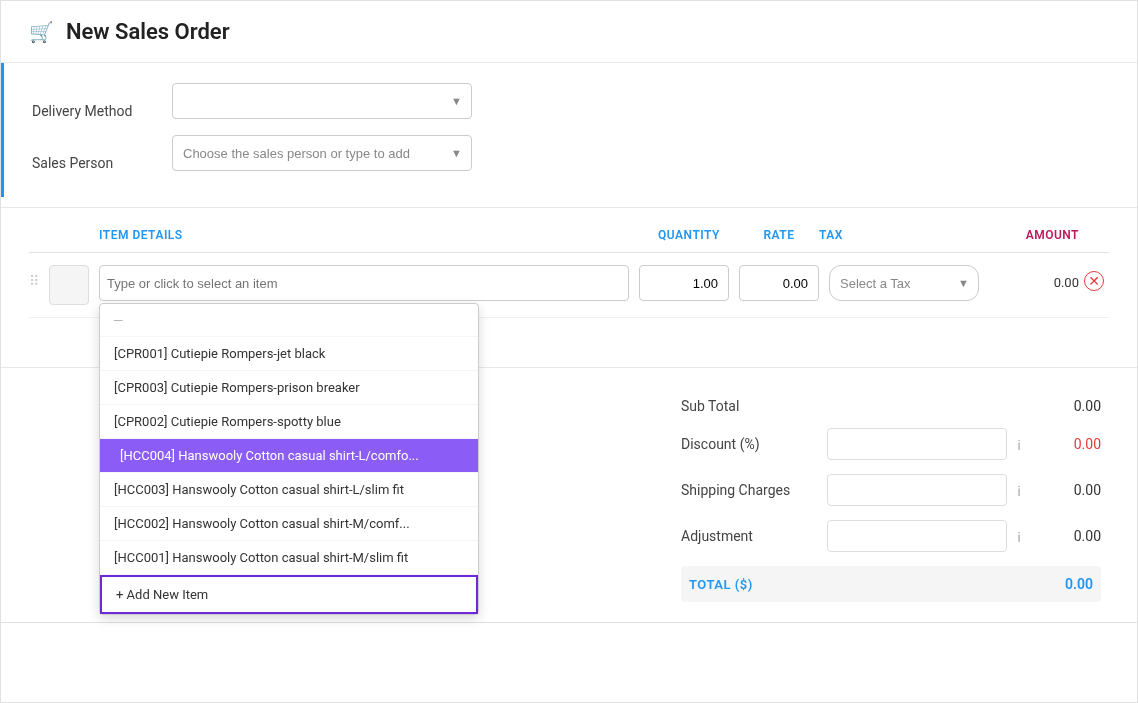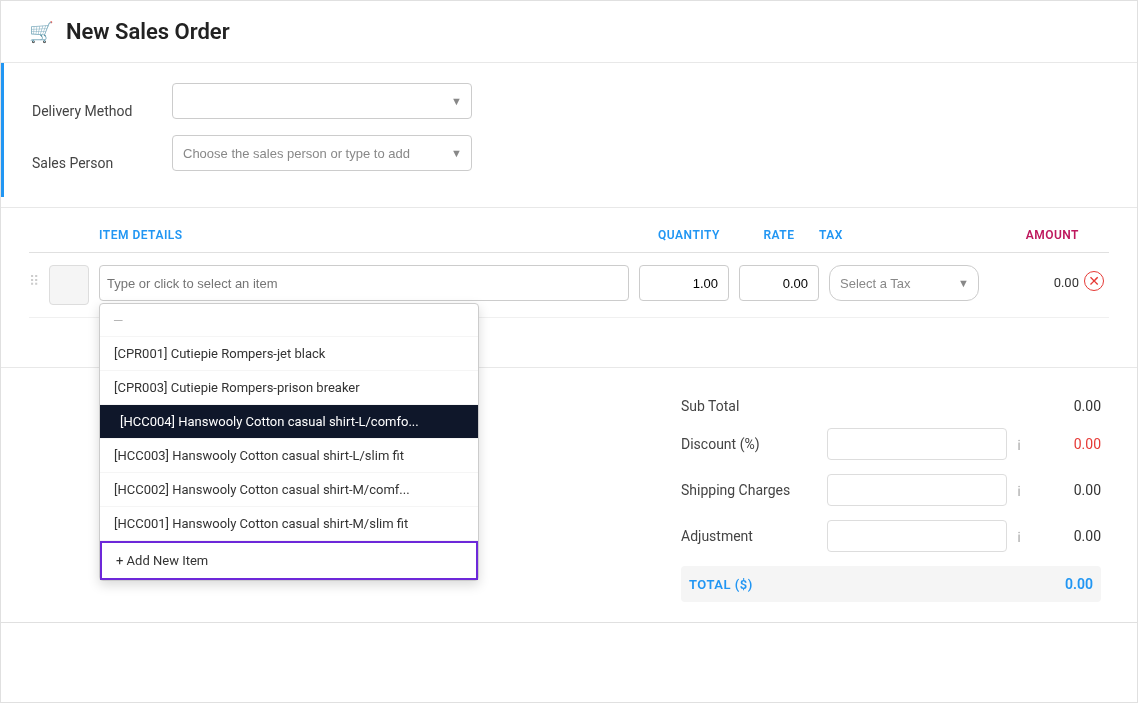--- a/index.html
+++ b/index.html
@@ -32,21 +32,21 @@
     .col-action { width: 30px; }
 
     .table-row-container { display: flex; align-items: flex-start; padding: 12px 0; border-bottom: 1px solid #f0f0f0; position: relative; }
     .drag-handle { width: 20px; color: #ccc; font-size: 14px; cursor: grab; margin-top: 8px; }
     .item-image { width: 40px; height: 40px; border: 1px solid #ddd; border-radius: 4px; background: #f5f5f5; margin-right: 10px; flex-shrink: 0; }
     .item-input-wrapper { flex: 1; position: relative; }
     .item-input { width: 100%; height: 36px; border: 1px solid #ccc; border-radius: 4px; padding: 0 7px; font-size: 13px; color: #888; }
 
     .dropdown-menu { position: absolute; top: 38px; left: 0; width: 380px; background: #fff; border: 1px solid #ccc; border-radius: 4px; box-shadow: 0 4px 12px rgba(0,0,0,0.15); z-index: 100; }
     .dropdown-item { padding: 9px 14px; font-size: 13px; color: #333; cursor: pointer; border-bottom: 1px solid #f5f5f5; }
-    .dropdown-item.selected { background: #0f172a; color: #fff; padding-left: 20px; }
+    .dropdown-item.selected { background: #8b5cf6; color: #fff; padding-left: 20px; }
     .dropdown-add-new { padding: 10px 14px; font-size: 13px; color: #333; cursor: pointer; border: 2px solid #6d28d9; display: flex; align-items: center; gap: 6px; }
 
     .qty-input { width: 90px; height: 36px; border: 1px solid #ccc; border-radius: 4px; padding: 0 10px; text-align: right; font-size: 13px; }
     .rate-input { width: 80px; height: 36px; border: 1px solid #ccc; border-radius: 4px; padding: 0 10px; text-align: right; font-size: 13px; }
     .tax-select-wrapper { width: 150px; position: relative; }
     .tax-select-wrapper select { width: 100%; height: 36px; border: 1px solid #ccc; border-radius: 12px; padding: 0 10px; background: #fff; appearance: none; font-size: 13px; color: #888; cursor: pointer; }
     .amount-cell { width: 100px; text-align: right; font-size: 13px; padding-top: 10px; }
     .remove-btn { width: 30px; display: flex; align-items: center; justify-content: center; padding-top: 6px; }
     .remove-icon { color: #e53935; font-size: 18px; cursor: pointer; border: 1px solid #e53935; border-radius: 50%; width: 20px; height: 20px; display: flex; align-items: center; justify-content: center; font-size: 14px; }
 
@@ -118,20 +118,21 @@
       <div class="item-input-wrapper">
         <input type="text" class="item-input" placeholder="Type or click to select an item" style="">
 
         
         <div class="dropdown-menu">
 
           <div class="dropdown-item" style="color:#aaa; font-size:12px;">─</div>
 
           <div class="dropdown-item">[CPR001] Cutiepie Rompers-jet black</div>
           <div class="dropdown-item">[CPR003] Cutiepie Rompers-prison breaker</div>
+          <div class="dropdown-item">[CPR002] Cutiepie Rompers-spotty blue</div>
           <div class="dropdown-item selected">[HCC004] Hanswooly Cotton casual shirt-L/comfo...</div>
           <div class="dropdown-item">[HCC003] Hanswooly Cotton casual shirt-L/slim fit</div>
           <div class="dropdown-item">[HCC002] Hanswooly Cotton casual shirt-M/comf...</div>
           <div class="dropdown-item">[HCC001] Hanswooly Cotton casual shirt-M/slim fit</div>
           <div class="dropdown-add-new">+ Add New Item</div>
         </div>
       </div>
       <div style="width:10px;"></div>
       <input type="text" class="qty-input" value="1.00" style="">
       <div style="width:10px;"></div>

